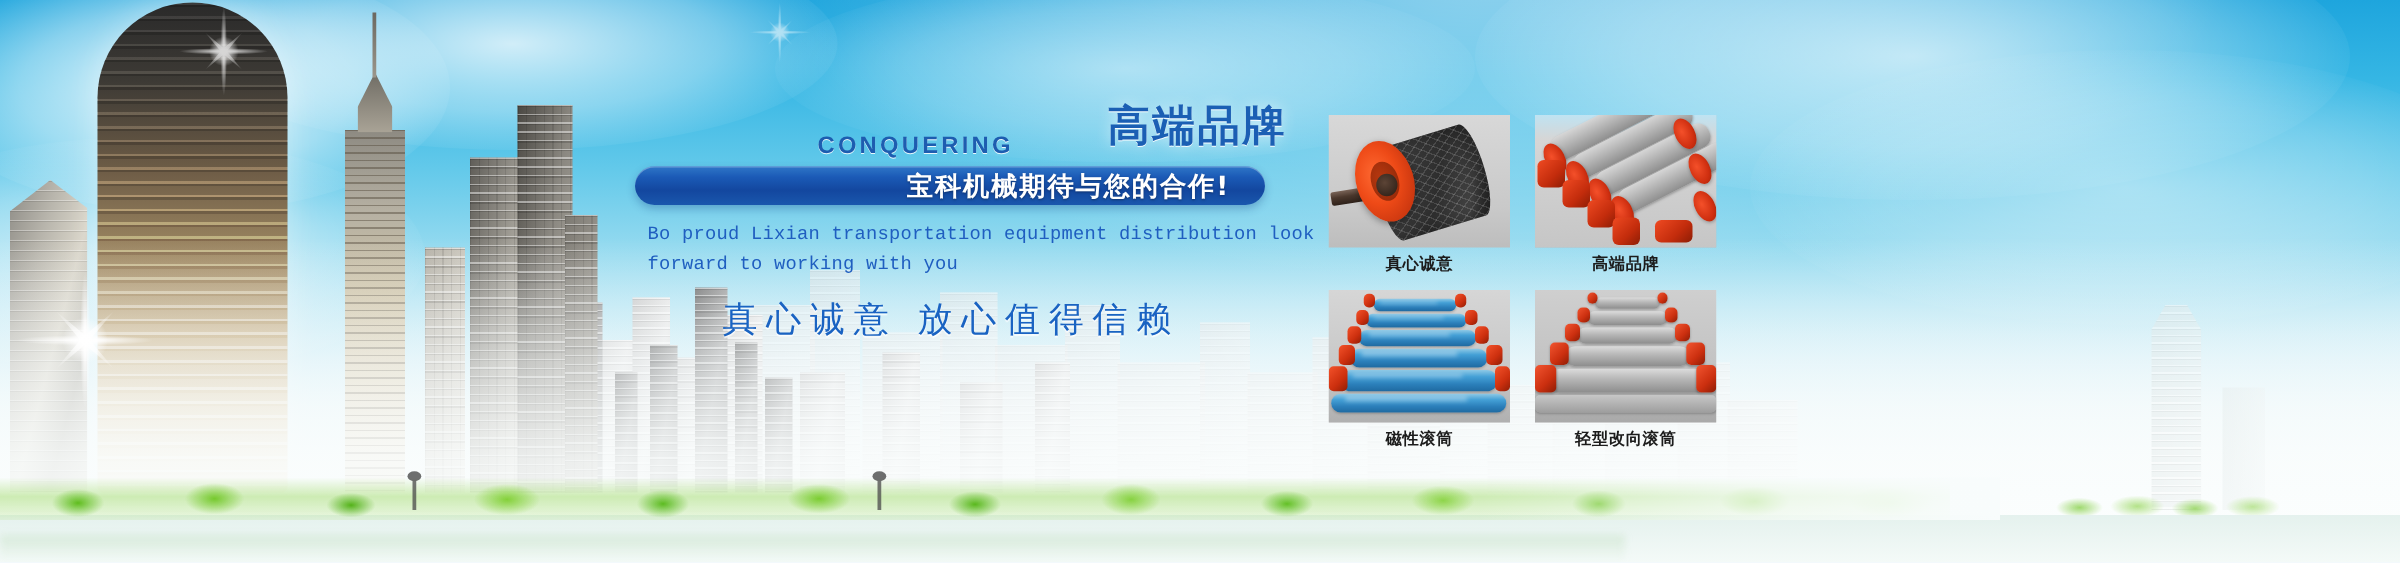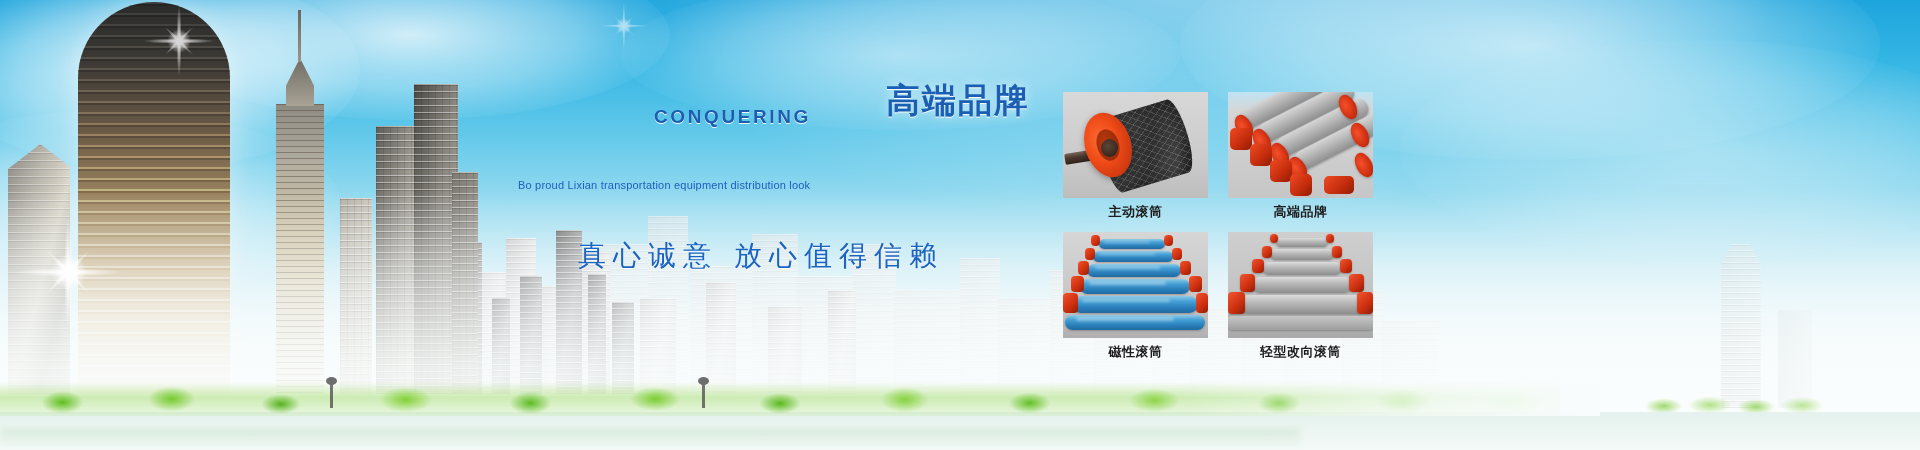--- a/index.html
+++ b/index.html
@@ -250,22 +250,22 @@
     padding-right:28px;
     font-family:"DejaVu Sans","Liberation Sans",sans-serif;
     font-size:21px; font-weight:700; letter-spacing:1.5px;
     color:#ffffff;
     text-shadow:0 1px 2px rgba(0,0,0,0.35);
     white-space:nowrap;
   }
 
   .en-line {
     position:absolute; left:518px;
-    font-family:Liberation Sans, sans-serif;
-    font-size:11px; letter-spacing:0.2px;
+    font-family:Liberation Mono, monospace;
+    font-size:15px; letter-spacing:0.2px;
     color:#1f5ec0;
     white-space:nowrap;
   }
   .en-1 { top:179px; }
   .en-2 { top:203px; }
 
   .slogan {
     position:absolute; left:578px; top:237px;
     font-family:"DejaVu Sans","Liberation Sans",sans-serif;
     font-size:28px; font-weight:400; letter-spacing:7px;
@@ -470,36 +470,40 @@
   <div class="lamp" style="left:330px;"></div>
   <div class="lamp" style="left:702px;"></div>
   <div class="grass-fade"></div>
 
   <div class="text-block">
 
     <div class="brand-cn">高端品牌</div>
 
     <div class="conquering">CONQUERING</div>
 
+    <div class="pill">
+      <div class="pill-text">宝科机械期待与您的合作!</div>
+    </div>
 
     <div class="en-line en-1">Bo proud Lixian transportation equipment distribution look</div>
+    <div class="en-line en-2">forward to working with you</div>
 
     <div class="slogan">真心诚意  放心值得信赖</div>
   </div>
 
   <div class="products">
 
     <div class="prod">
       <div class="prod-img">
         <div class="drum1-shaft"></div>
         <div class="drum1-body"></div>
         <div class="drum1-face"></div>
         <div class="drum1-hub"></div>
       </div>
-      <div class="prod-cap">主动滚筒</div>
+      <div class="prod-cap">真心诚意</div>
     </div>
 
     <div class="prod">
       <div class="prod-img">
         <div class="bank2"></div>
         <div class="roll2" style="left:14px;  top:20px; width:104px;"></div>
         <div class="roll2" style="left:32px;  top:34px; width:104px;"></div>
         <div class="roll2" style="left:50px;  top:48px; width:100px;"></div>
         <div class="roll2" style="left:68px;  top:62px; width:96px;"></div>
         <div class="cup2" style="left:8px;   top:22px;"></div>

